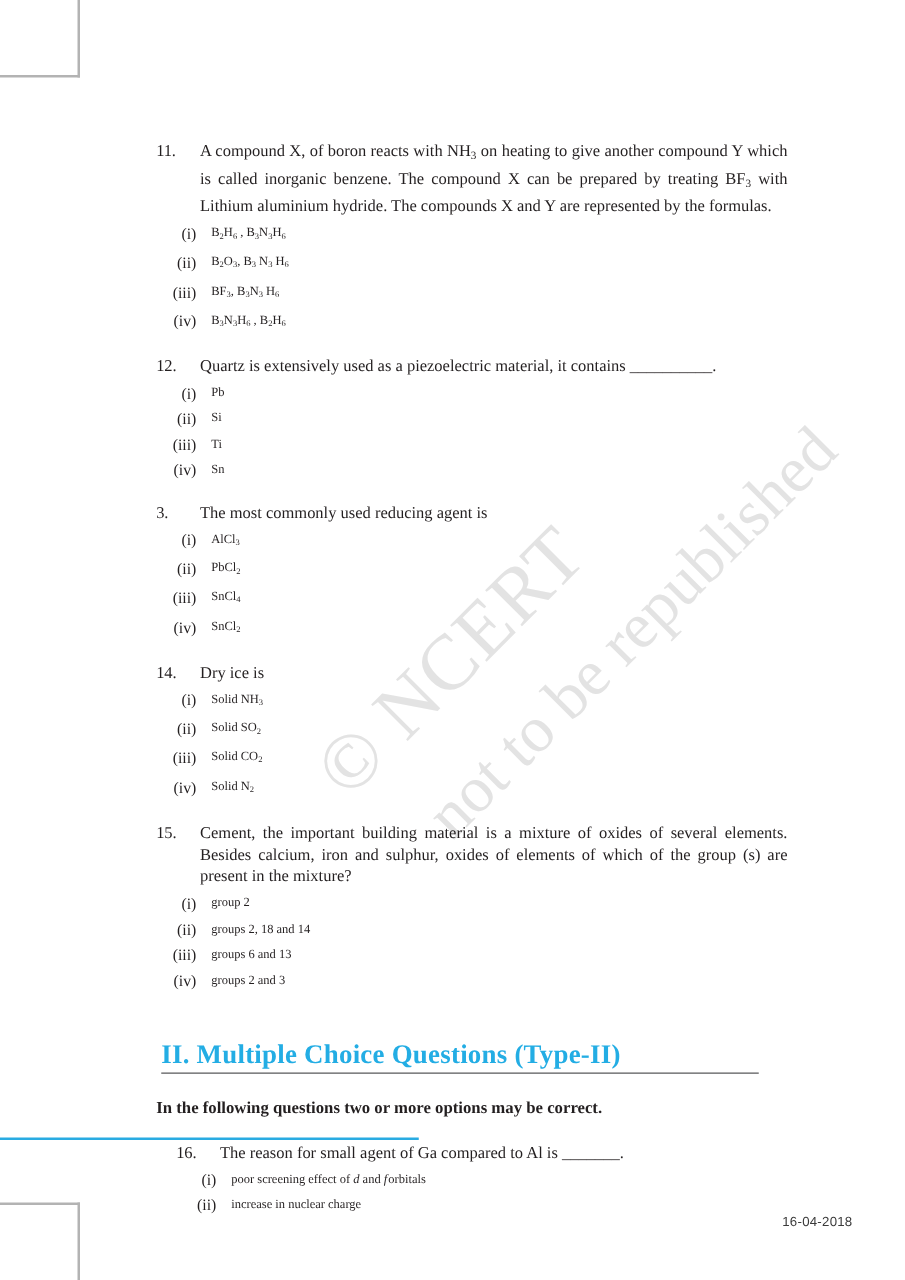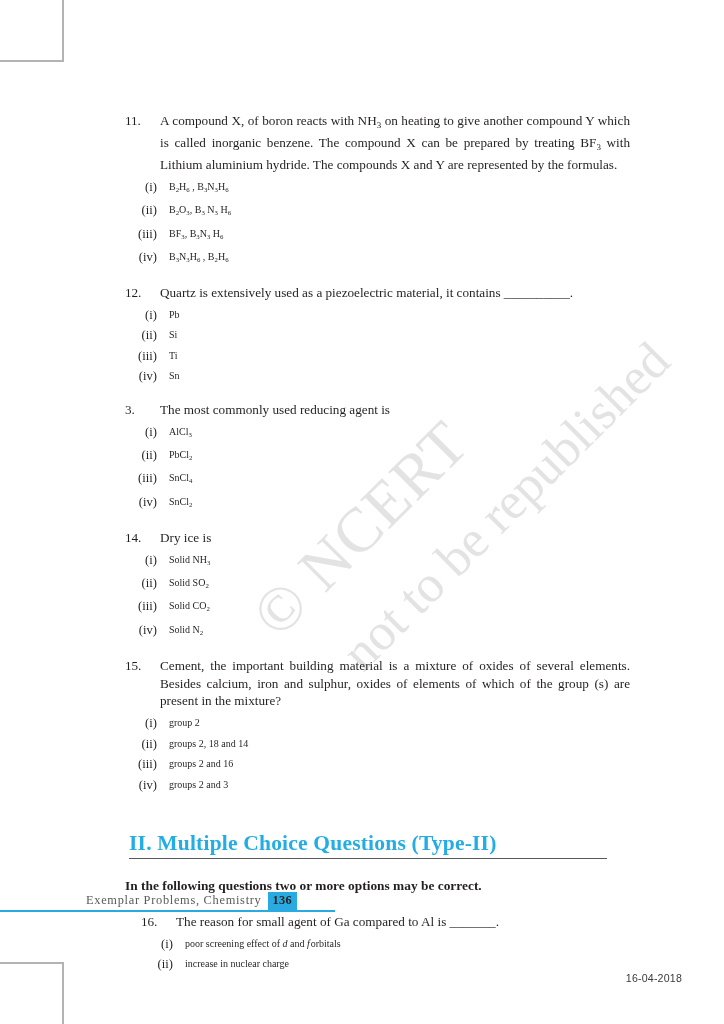--- a/index.html
+++ b/index.html
@@ -289,21 +289,21 @@
         <div class="opt-row">
           <div class="opt-mark">(i)</div>
           <div class="opt-body">group 2</div>
         </div>
         <div class="opt-row">
           <div class="opt-mark">(ii)</div>
           <div class="opt-body">groups 2, 18 and 14</div>
         </div>
         <div class="opt-row">
           <div class="opt-mark">(iii)</div>
-          <div class="opt-body">groups 2 and 16</div>
+          <div class="opt-body">groups 6 and 13</div>
         </div>
         <div class="opt-row">
           <div class="opt-mark">(iv)</div>
           <div class="opt-body">groups 2 and 3</div>
         </div>
       </div>
     </div>
 
     <div class="section-head">
       <span class="section-head-text">II. Multiple Choice Questions (Type-II)</span>
@@ -324,19 +324,16 @@
         <div class="opt-row">
           <div class="opt-mark">(ii)</div>
           <div class="opt-body">increase in nuclear charge</div>
         </div>
       </div>
     </div>
 
   </div>
 
   <div class="footer-rule"></div>
-  <div class="footer-text">
-    <span>Exemplar  Problems,  Chemistry</span><span class="page-num">136</span>
-  </div>
 
   <div class="datestamp">16-04-2018</div>
 
 </div>
 
 </body></html>

